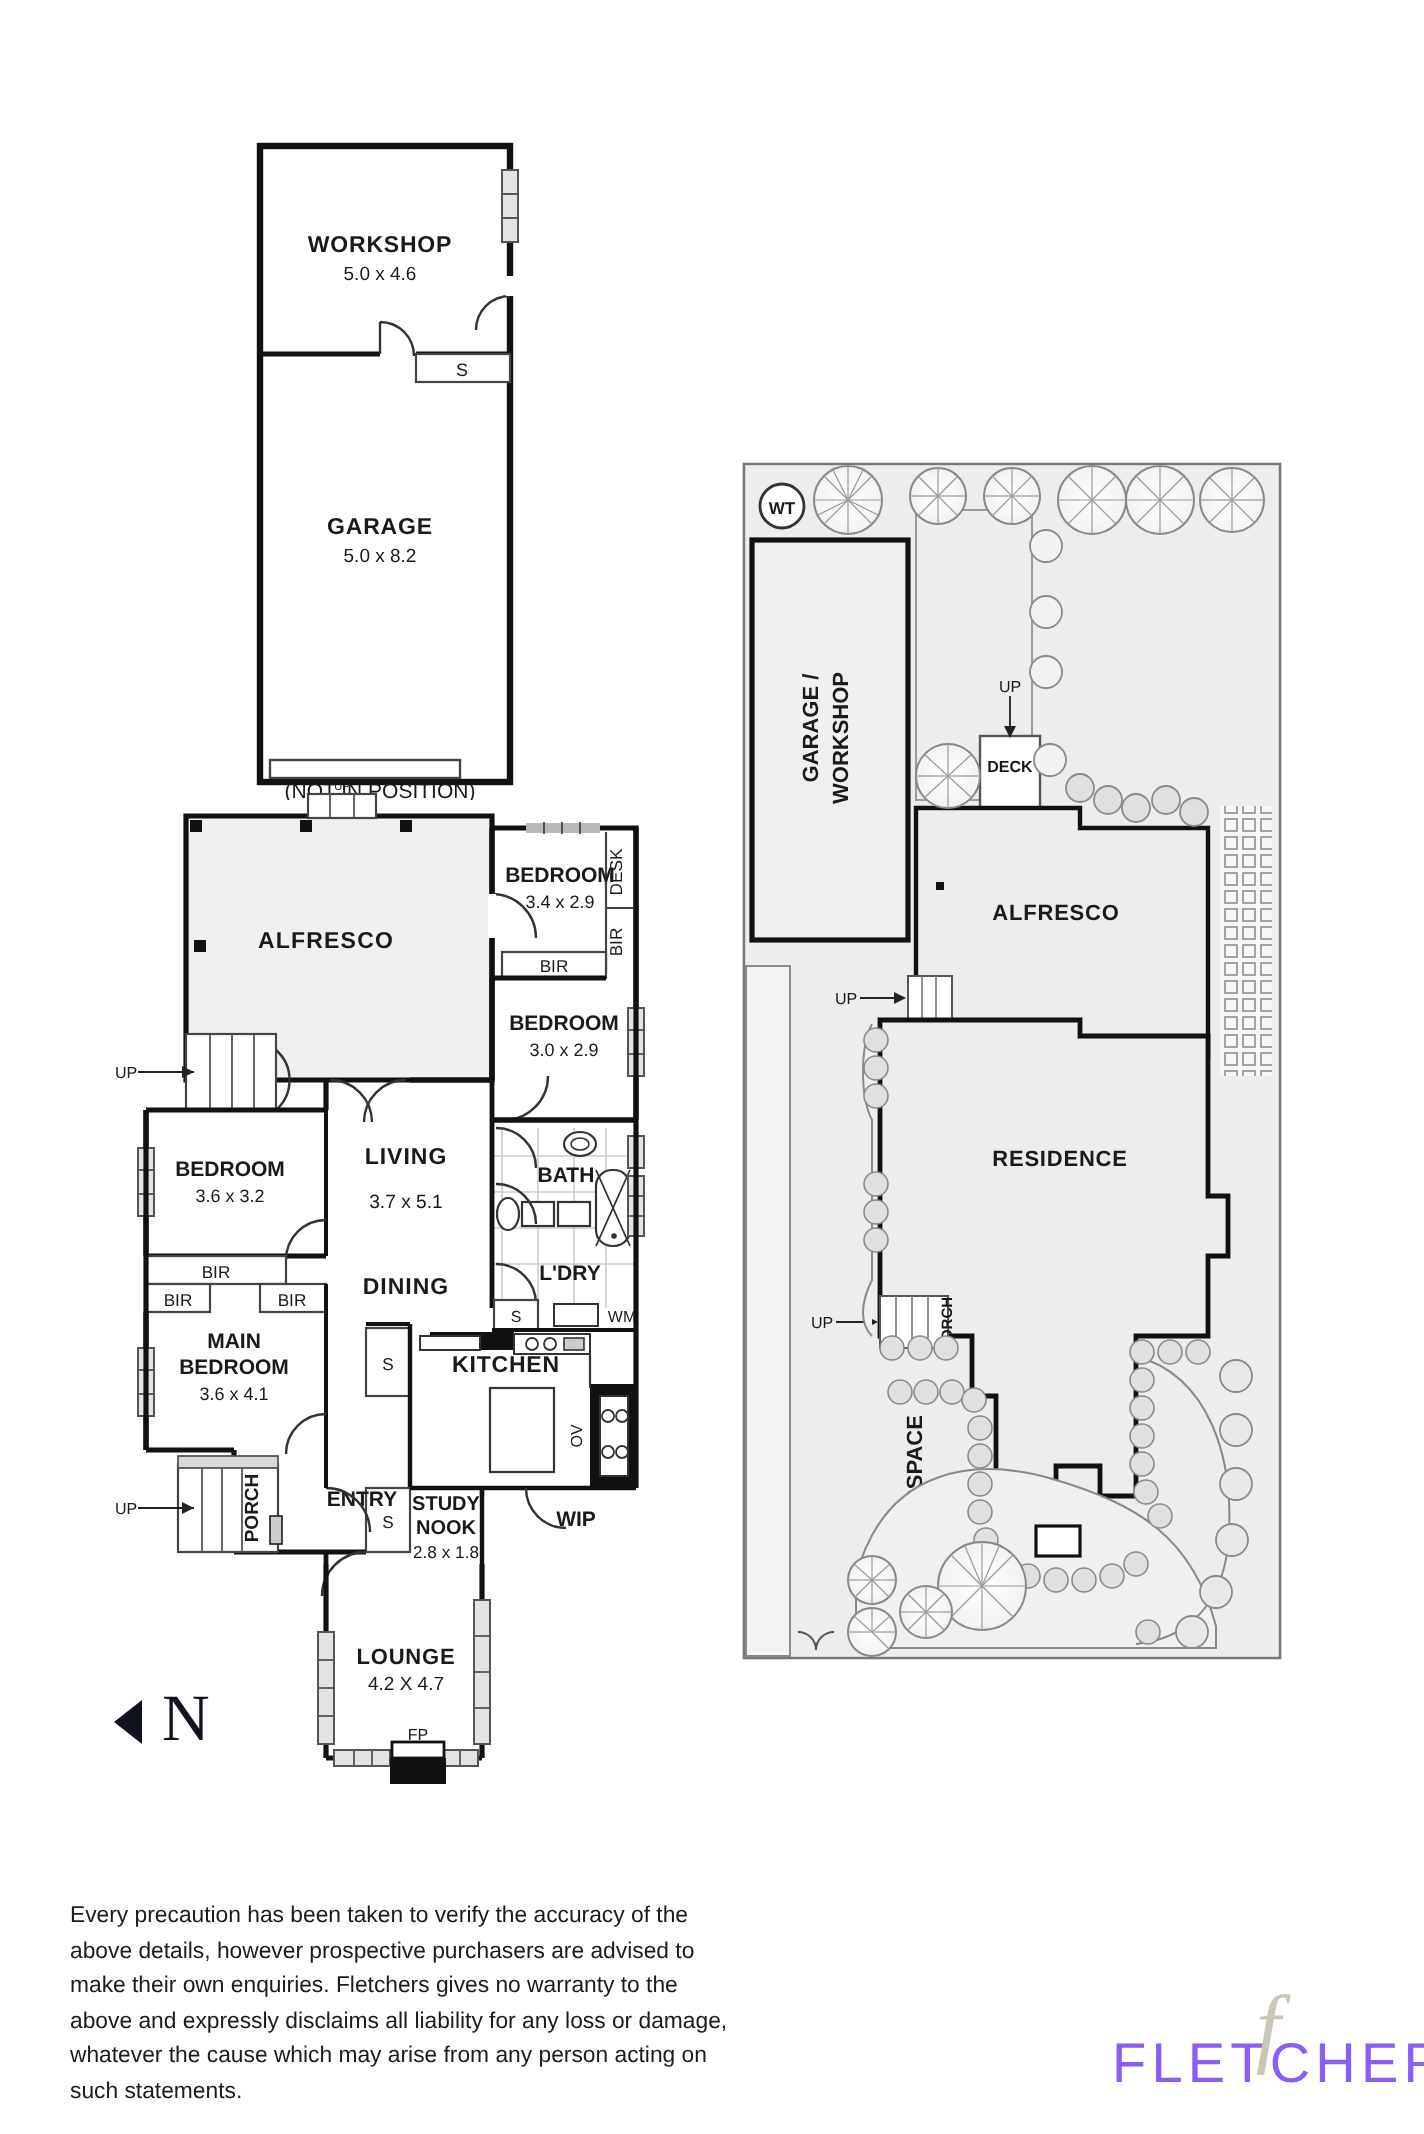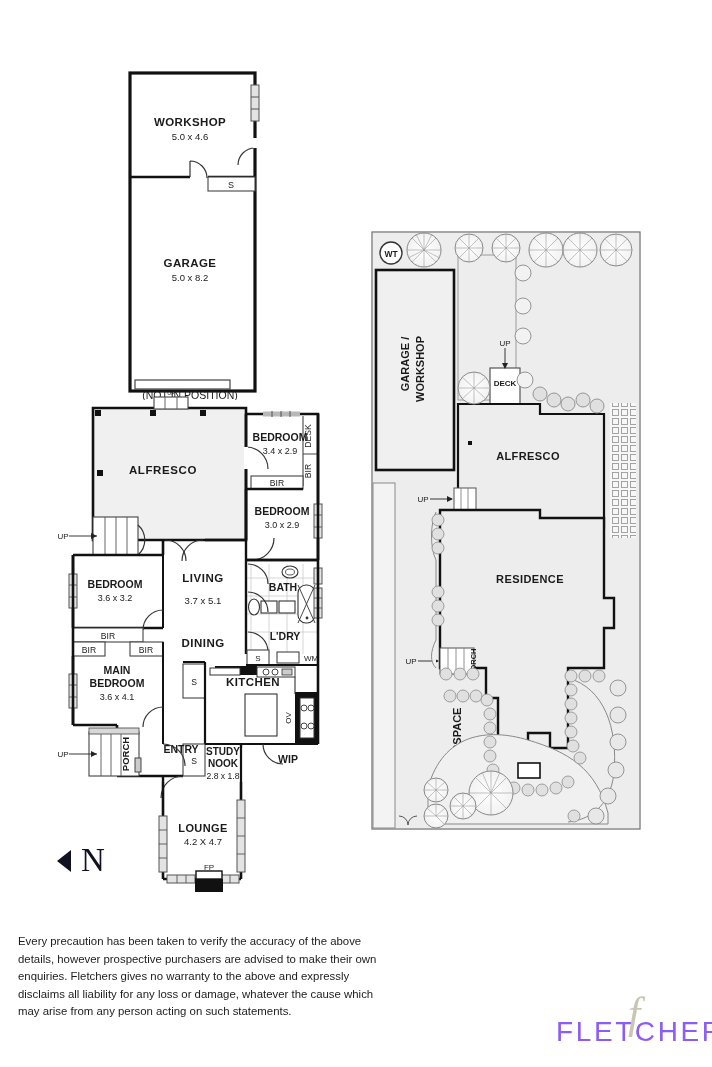--- a/index.html
+++ b/index.html
@@ -9,21 +9,21 @@
     color:#111111;
   }
   #root{position:absolute;inset:0;}
   svg{display:block;}
   .plan-label{font-family:"Liberation Sans", sans-serif;fill:#1a1a1a;}
   .disclaimer{
     position:absolute;left:18px;top:933px;width:370px;
     font-size:11.4px;line-height:17.6px;color:#1b1b1b;
     font-family:"Liberation Sans", sans-serif;
   }
-  .disclaimer p{margin:0;}
+  .disclaimer p{margin:17px;}
   .watermark{
     position:absolute;left:556px;top:1000px;width:150px;height:50px;
     pointer-events:none;
   }
   .wm-text{
     font-family:Liberation Sans, sans-serif;
     font-size:28px;letter-spacing:2.6px;color:#8b5cf6;
     position:absolute;left:0;top:16px;white-space:nowrap;
   }
   .wm-f{

